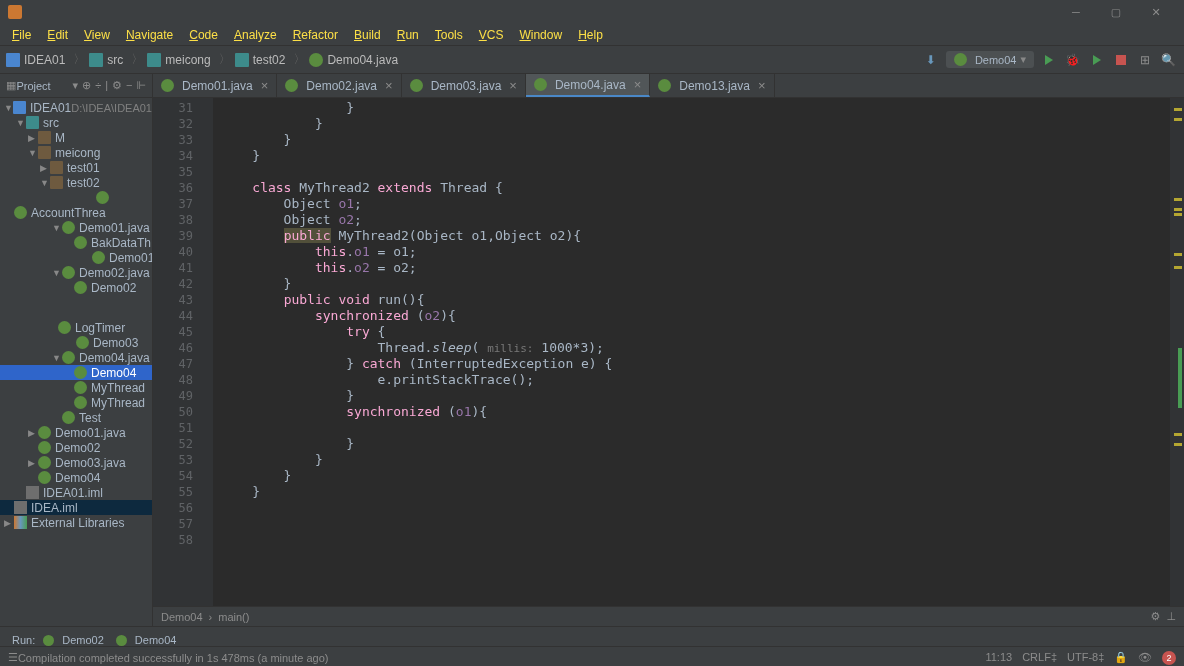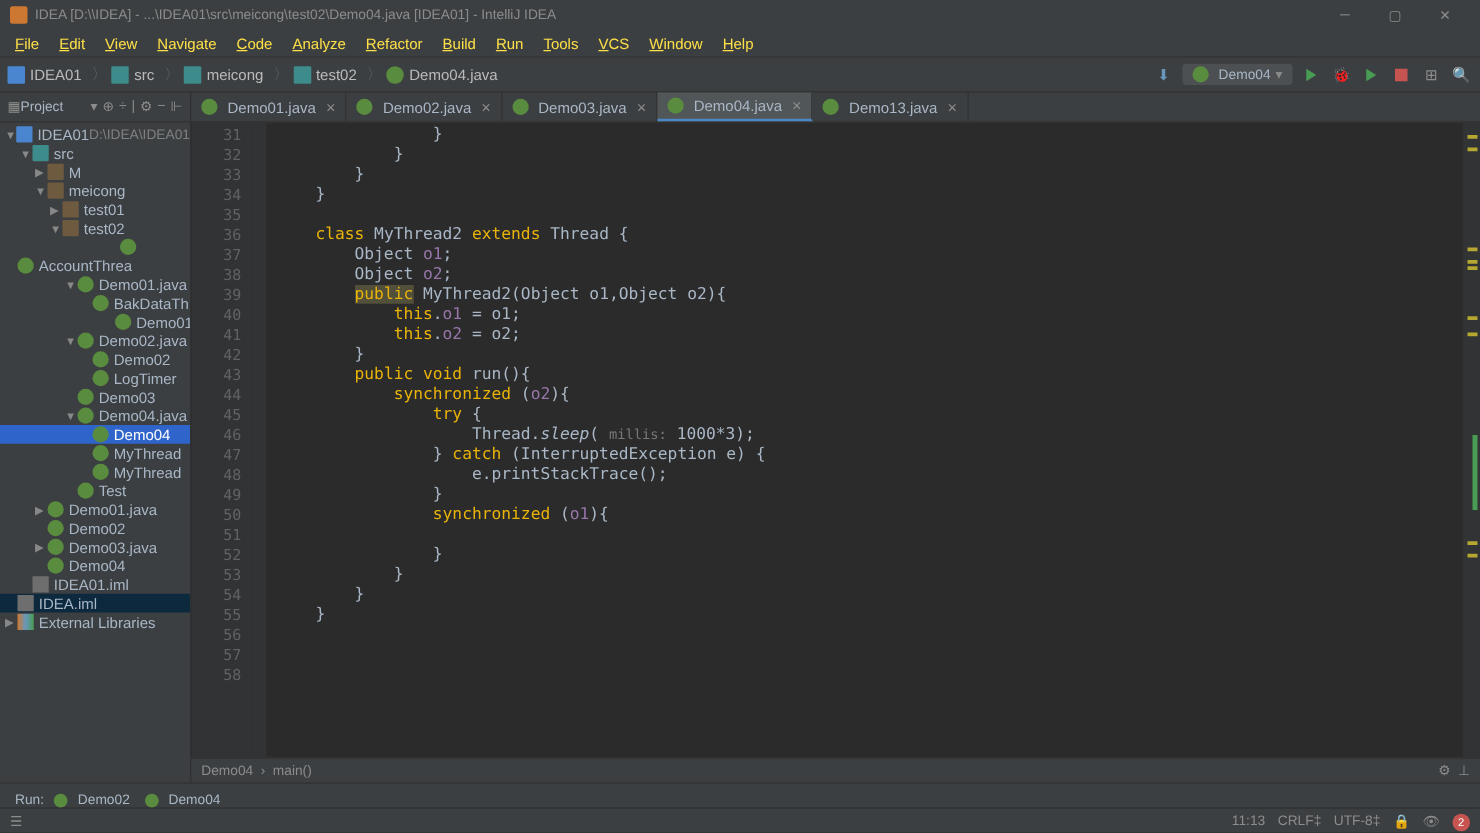--- a/index.html
+++ b/index.html
@@ -41,40 +41,39 @@
 .tabs { height: 24px; display: flex; background: #3c3f41; border-bottom: 1px solid #323232; }
 .tab { display: flex; align-items: center; padding: 0 8px; font-size: 12px; border-right: 1px solid #323232; cursor: pointer; gap: 4px; }
 .tab.active { background: #515658; border-bottom: 2px solid #4a88c7; }
 .tab-close { color: #8c8c8c; margin-left: 4px; font-size: 13px; }
 .editor { flex: 1; display: flex; overflow: hidden; position: relative; }
 .gutter { width: 48px; background: #313335; text-align: right; padding-right: 8px; color: #606366; font-family: Consolas, monospace; font-size: 12px; line-height: 16px; padding-top: 2px; }
 .gutter-line { height: 16px; position: relative; }
 .fold-col { width: 12px; background: #313335; position: relative; }
 .code { flex: 1; font-family: Consolas, monospace; font-size: 13px; line-height: 16px; padding-top: 2px; padding-left: 8px; white-space: pre; overflow: hidden; }
 .code-line { height: 16px; }
-.kw { color: #eab308; }
+.kw { color: #f9a8d4; }
 .fld { color: #9876aa; }
 .hint { color: #787878; font-size: 11px; }
 .warn-bg { background: #52503a; }
 .marker-bar { width: 14px; background: #313335; position: relative; }
 .mk { position: absolute; right: 2px; width: 8px; height: 3px; }
 .mk-y { background: #b5a732; }
 .mk-g { background: #499c54; }
 .crumbs { height: 20px; background: #3c3f41; border-top: 1px solid #323232; display: flex; align-items: center; padding: 0 8px; font-size: 11px; color: #8c8c8c; }
 .run-bar { height: 20px; background: #3c3f41; display: flex; align-items: flex-end; padding: 0 12px; font-size: 11px; border-top: 1px solid #323232; }
 .run-bar .rb-item { display: flex; align-items: center; gap: 4px; margin-right: 12px; }
 .status-bar { height: 22px; background: #3c3f41; display: flex; align-items: center; padding: 0 8px; font-size: 11px; border-top: 1px solid #323232; color: #8c8c8c; }
 .status-bar .sb-right { margin-left: auto; display: flex; gap: 10px; }
 </style>
 </head>
 <body>
 
 <div class="title-bar">
   <div class="icon"></div>
-  <span>IDEA [D:\\IDEA] - ...\IDEA01\src\meicong\test02\Demo04.java [IDEA01] - IntelliJ IDEA</span>
   <div class="spacer"></div>
   <div class="win-btn">─</div>
   <div class="win-btn">▢</div>
   <div class="win-btn">✕</div>
 </div>
 
 <div class="menu-bar" id="menu-bar">
     <div class="menu-item"><span class="u">F</span>ile</div>
     <div class="menu-item"><span class="u">E</span>dit</div>
     <div class="menu-item"><span class="u">V</span>iew</div>
@@ -199,26 +198,26 @@
         <div class="tree-row" style="padding-left: 52px;">
           <span class="tree-arrow">▼</span>
           <div class="tree-icon java-icon"></div>
           <span>Demo02.java</span>
         </div>
         <div class="tree-row" style="padding-left: 64px;">
           <span class="tree-arrow"></span>
           <div class="tree-icon java-icon"></div>
           <span>Demo02</span>
         </div>
-        <div class="tree-row" style="padding-left: 64px;">
+        <div class="tree-row" style="padding-left: 48px; margin-top: 25px;">
           <span class="tree-arrow"></span>
           <div class="tree-icon java-icon"></div>
           <span>LogTimer</span>
         </div>
-        <div class="tree-row" style="padding-left: 52px;">
+        <div class="tree-row" style="padding-left: 52px; margin-left: 14px;">
           <span class="tree-arrow"></span>
           <div class="tree-icon java-icon"></div>
           <span>Demo03</span>
         </div>
         <div class="tree-row" style="padding-left: 52px;">
           <span class="tree-arrow">▼</span>
           <div class="tree-icon java-icon"></div>
           <span>Demo04.java</span>
         </div>
         <div class="tree-row sel" style="padding-left: 64px;">
@@ -352,20 +351,21 @@
     <span>Demo02</span>
   </div>
   <div class="rb-item">
     <div class="java-icon tree-icon" style="width:11px;height:11px"></div>
     <span>Demo04</span>
   </div>
 </div>
 
 <div class="status-bar">
   <span>☰ </span>
+  <span>Compilation completed successfully in 1s 478ms (a minute ago)</span>
   <div class="sb-right">
     <span>11:13</span>
     <span><span>CRLF</span>‡</span>
     <span><span>UTF-8</span>‡</span>
     <span>🔒</span>
     <span>👁</span>
     <span style="background:#c75450;color:#fff;border-radius:50%;width:14px;height:14px;display:inline-flex;align-items:center;justify-content:center;font-size:9px">2</span>
   </div>
 </div>
 

